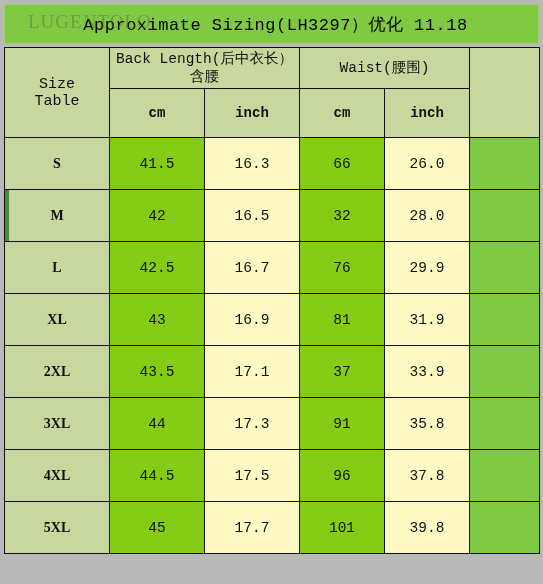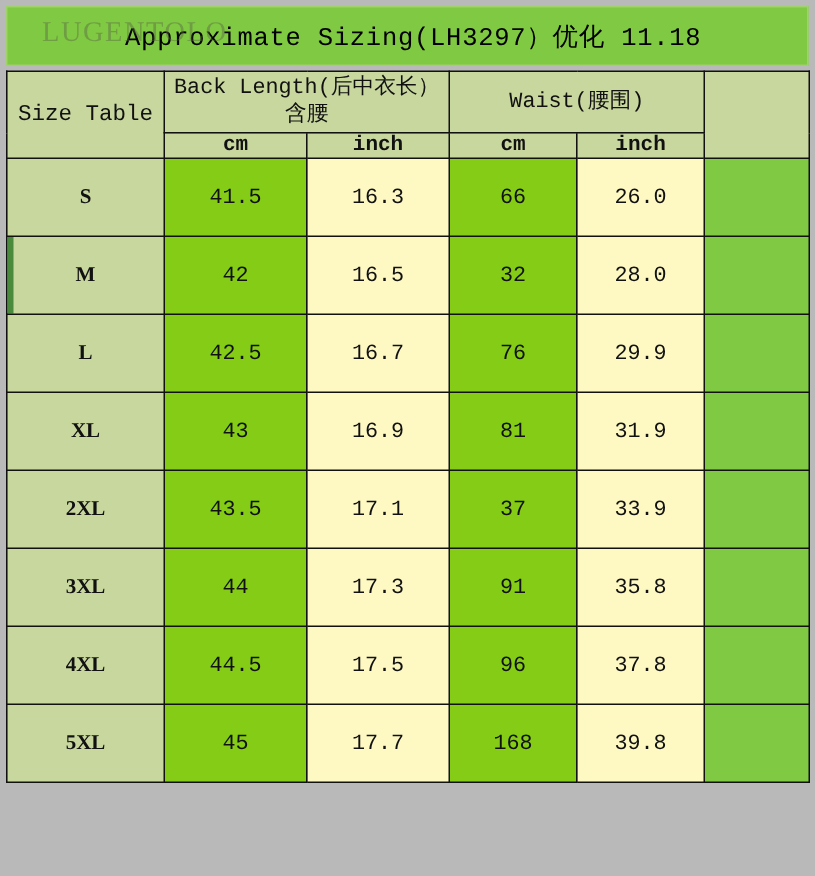--- a/index.html
+++ b/index.html
@@ -63,21 +63,21 @@
   table {
     position: absolute;
     left: 4px;
     top: 47px;
     width: 535px;
     border-collapse: collapse;
     table-layout: fixed;
   }
   td, th {
     border: 1px solid #111;
-    padding: 0;
+    padding: 16px;
     margin: 0;
     text-align: center;
     vertical-align: middle;
     font-weight: normal;
     font-size: 14px;
     color: #111;
     font-family: "Liberation Mono", "DejaVu Sans Mono", monospace;
     overflow: hidden;
   }
 
@@ -213,20 +213,20 @@
         <td class="cm-cell">44.5</td>
         <td class="inch-cell">17.5</td>
         <td class="cm-cell">96</td>
         <td class="inch-cell">37.8</td>
         <td class="blank-cell"></td>
       </tr>
       <tr class="row-h">
         <td class="sizecell">5XL</td>
         <td class="cm-cell">45</td>
         <td class="inch-cell">17.7</td>
-        <td class="cm-cell">168</td>
+        <td class="cm-cell">101</td>
         <td class="inch-cell">39.8</td>
         <td class="blank-cell"></td>
       </tr>
     </tbody>
   </table>
 
 </div>
 
 </body></html>

